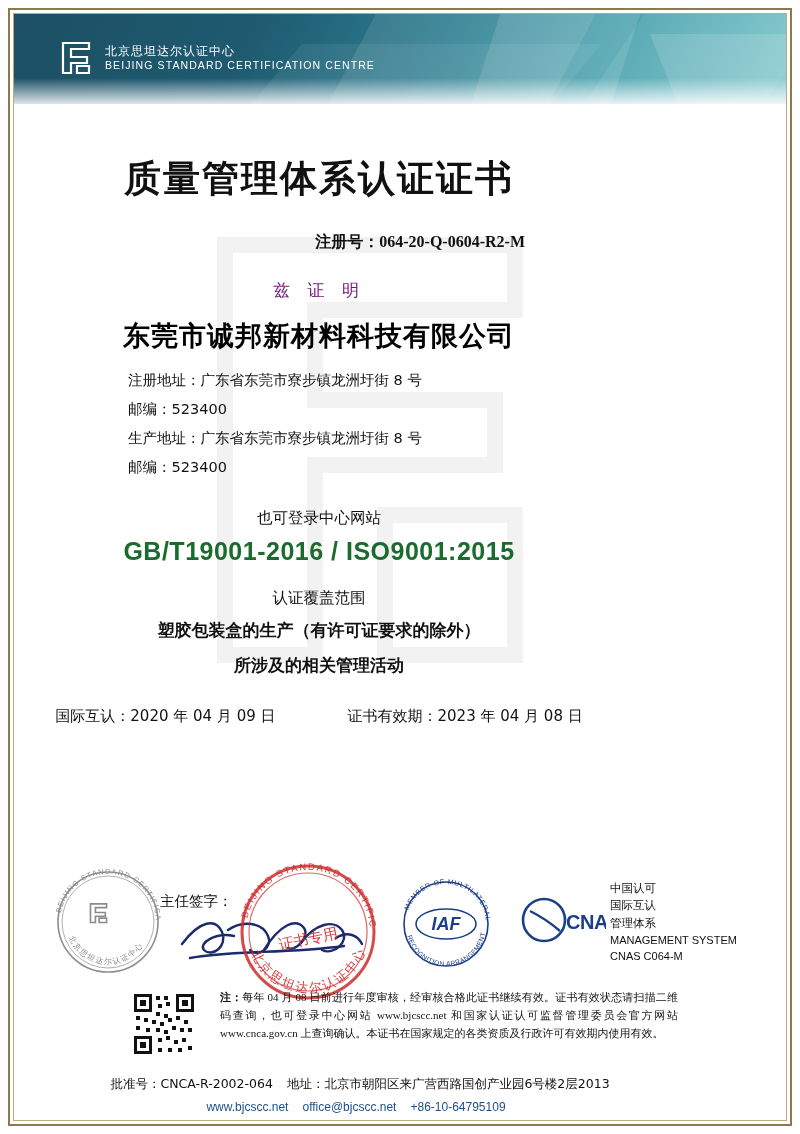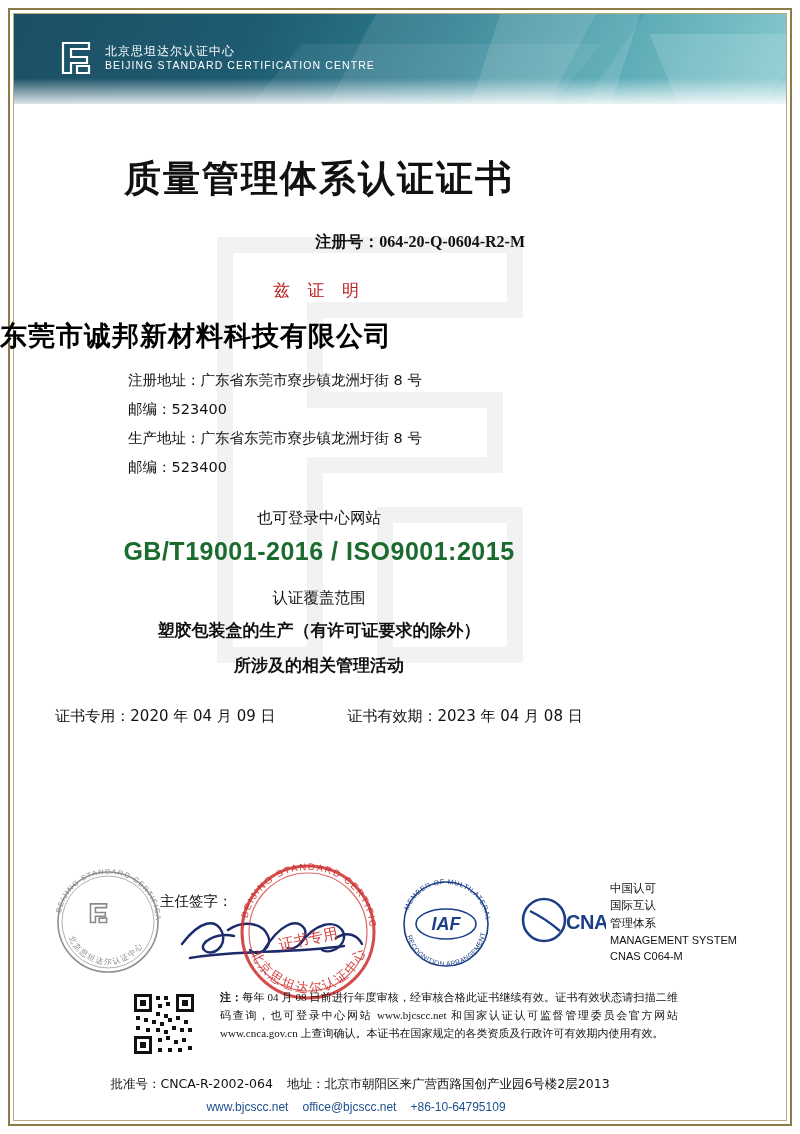--- a/index.html
+++ b/index.html
@@ -128,24 +128,24 @@
     font-size: 16px;
     color: #111111;
   }
   .reg-no .val { font-family: "Liberation Serif", serif; font-weight: bold; }
   .hereby {
     text-align: center;
     margin-top: 26px;
     font-family: "DejaVu Sans", sans-serif;
     font-size: 17px;
     letter-spacing: 6px;
-    color: #b91c1c;
+    color: #701a75;
   }
   .company {
-    text-align: left;
+    text-align: center;
     margin-top: 16px;
     font-family: "DejaVu Sans", sans-serif;
     font-weight: bold;
     font-size: 27px;
     letter-spacing: 1px;
     color: #000000;
   }
   .credit-code {
     text-align: right;
     padding-right: 122px;
@@ -370,21 +370,21 @@
 
     <div class="std-lead">也可登录中心网站</div>
     <div class="std-code">GB/T19001-2016 / ISO9001:2015</div>
 
     <div class="scope-lead">认证覆盖范围</div>
     <div class="scope-line">塑胶包装盒的生产（有许可证要求的除外）</div>
     <div class="scope-line second">所涉及的相关管理活动</div>
 
     <div class="dates">
       <div>
-        <span>证书专用：</span><span>2020 年 04 月 09 日</span>
+        <span>国际互认：</span><span>2020 年 04 月 09 日</span>
       </div>
       <div>
         <span>证书有效期：</span><span>2023 年 04 月 08 日</span>
       </div>
     </div>
   </div>
 
   <div class="seal-row">
 
     <div class="seal-emboss">

